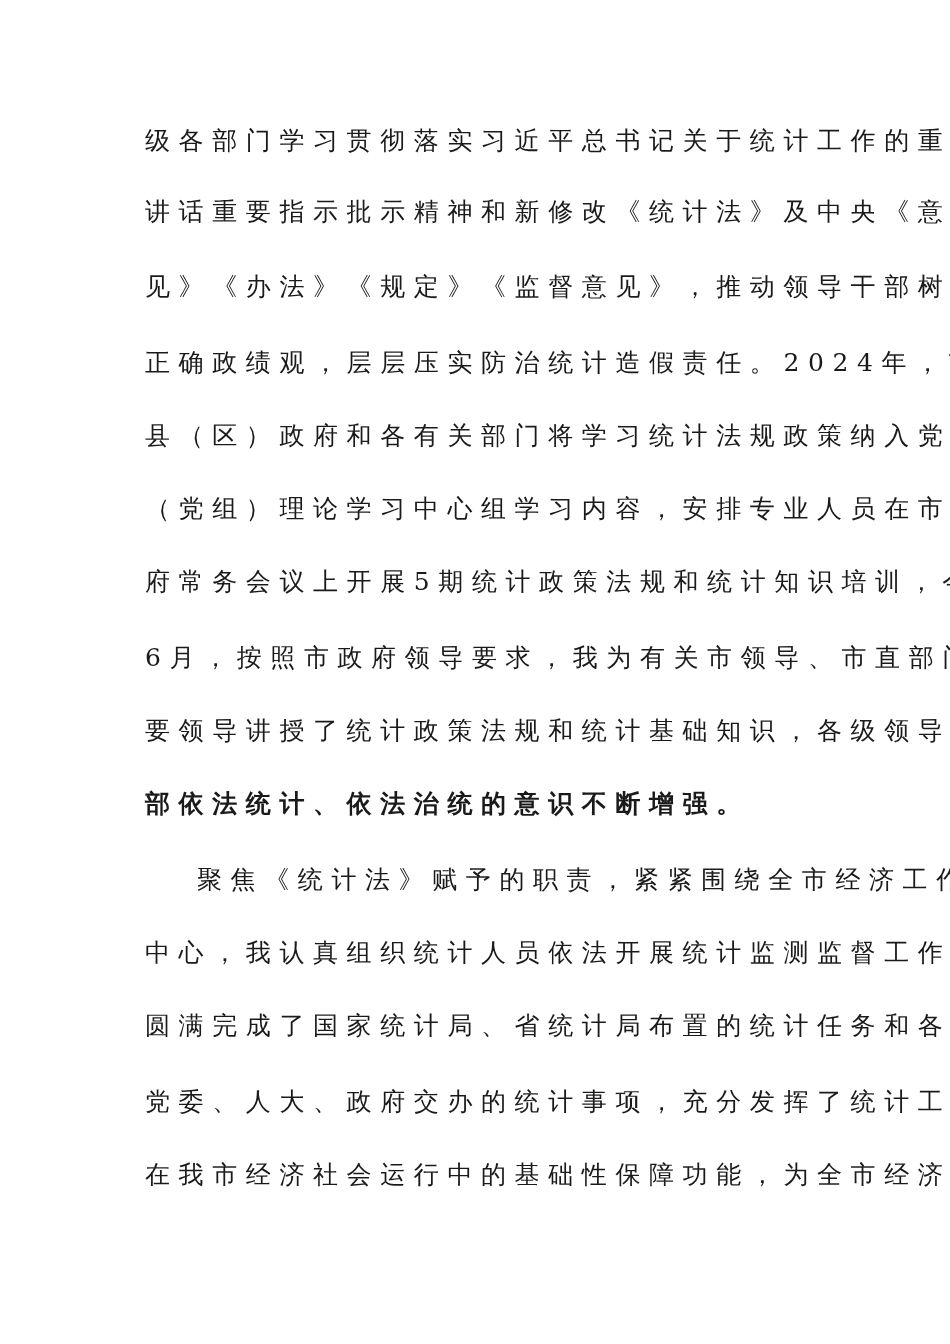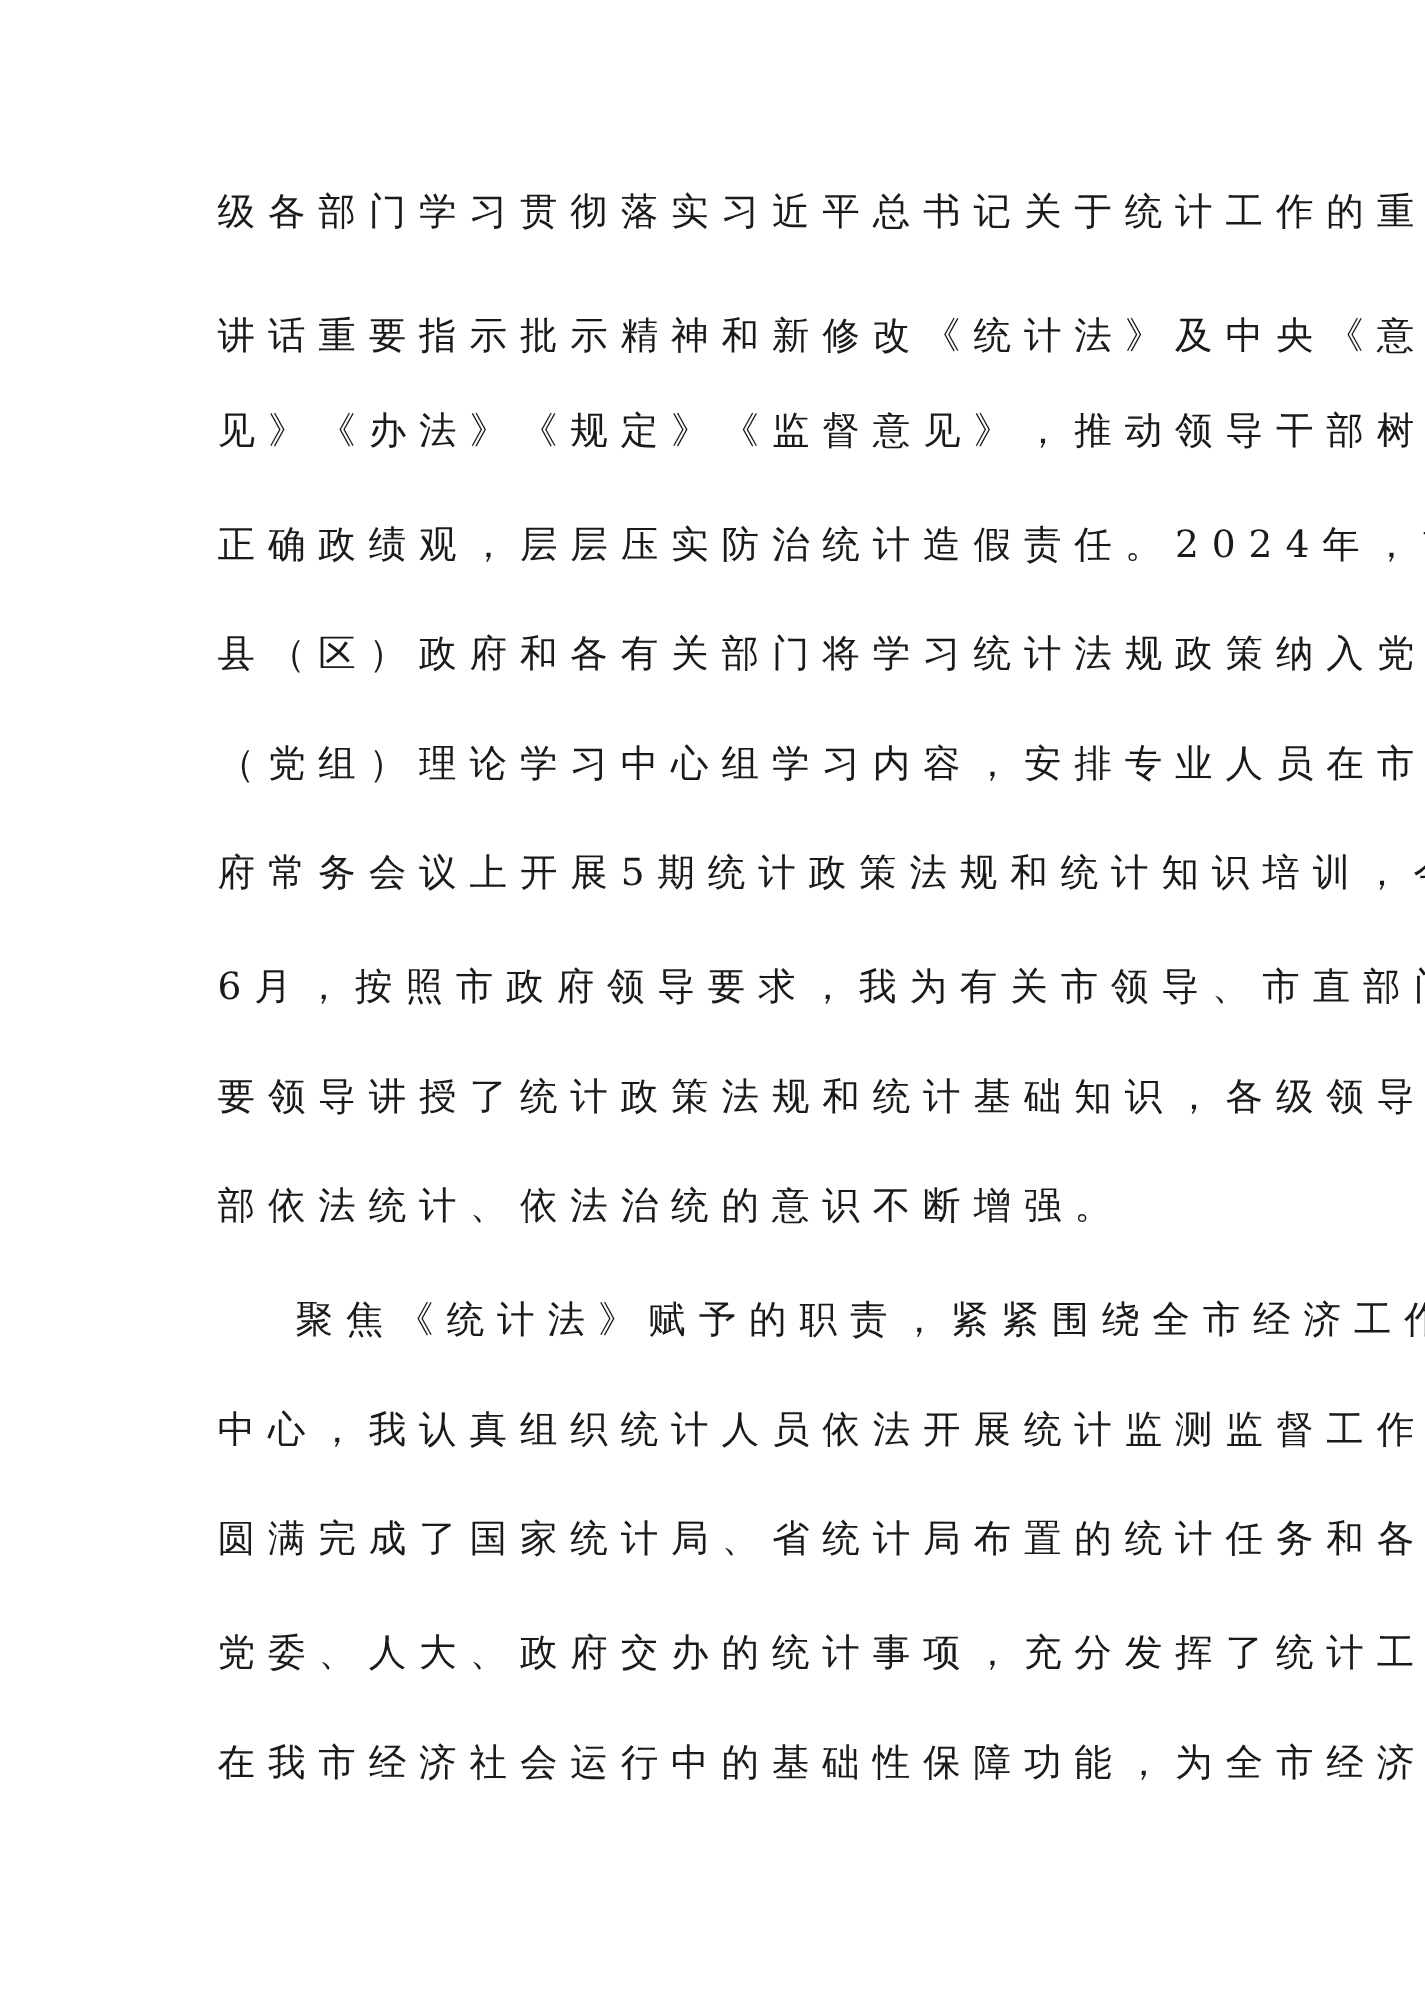--- a/index.html
+++ b/index.html
@@ -34,28 +34,28 @@
     .line.indent {
       left: 197px;
     }
   </style>
 </head>
 <body>
 
 <div class="page">
 
   <div class="line" style="top:126px;">级各部门学习贯彻落实习近平总书记关于统计工作的重要</div>
-  <div class="line" style="top:209px;">讲话重要指示批示精神和新修改《统计法》及中央《意</div>
+  <div class="line" style="top:197px;">讲话重要指示批示精神和新修改《统计法》及中央《意</div>
   <div class="line" style="top:272px;">见》《办法》《规定》《监督意见》，推动领导干部树立</div>
   <div class="line" style="top:348px;">正确政绩观，层层压实防治统计造假责任。2024年，市、</div>
   <div class="line" style="top:421px;">县（区）政府和各有关部门将学习统计法规政策纳入党委</div>
   <div class="line" style="top:494px;">（党组）理论学习中心组学习内容，安排专业人员在市政</div>
   <div class="line" style="top:567px;">府常务会议上开展5期统计政策法规和统计知识培训，今年</div>
   <div class="line" style="top:643px;">6月，按照市政府领导要求，我为有关市领导、市直部门主</div>
   <div class="line" style="top:716px;">要领导讲授了统计政策法规和统计基础知识，各级领导干</div>
-  <div class="line" style="top:789px;">部依法统计、依法治统的意识不断增强。</div>
+  <div class="line" style="top:789px;font-weight:bold;">部依法统计、依法治统的意识不断增强。</div>
 
   <div class="line indent" style="top:865px;">聚焦《统计法》赋予的职责，紧紧围绕全市经济工作</div>
   <div class="line" style="top:938px;">中心，我认真组织统计人员依法开展统计监测监督工作，</div>
   <div class="line" style="top:1011px;">圆满完成了国家统计局、省统计局布置的统计任务和各级</div>
   <div class="line" style="top:1087px;">党委、人大、政府交办的统计事项，充分发挥了统计工作</div>
   <div class="line" style="top:1160px;">在我市经济社会运行中的基础性保障功能，为全市经济社</div>
 </div>
 
 </body></html>

